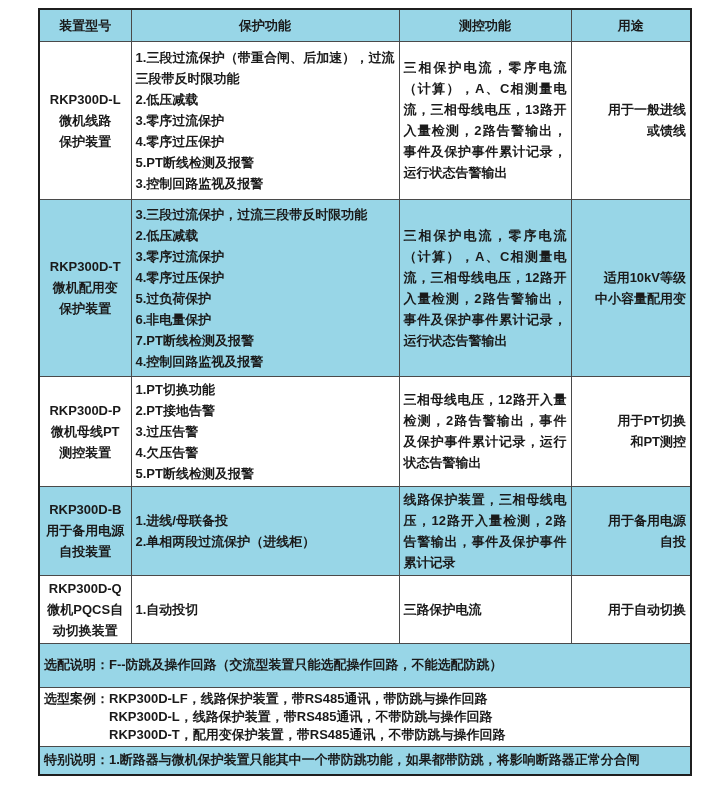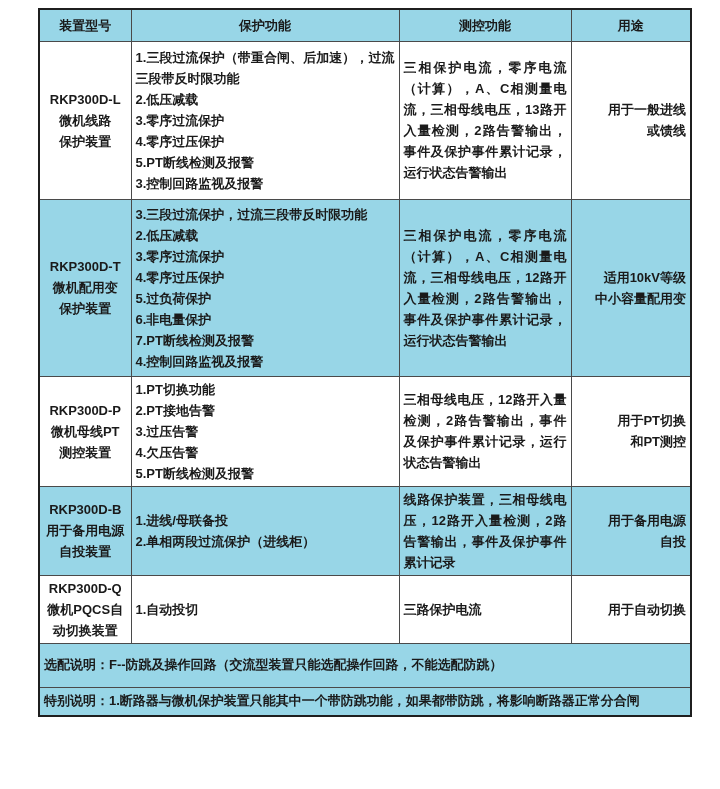--- a/index.html
+++ b/index.html
@@ -158,20 +158,32 @@
         <div>用于自动切换</div>
       </td>
     </tr>
 
     <tr class="n1 blue">
       <td class="note" colspan="4">
         <div class="note-line">选配说明：F--防跳及操作回路（交流型装置只能选配操作回路，不能选配防跳）</div>
       </td>
     </tr>
 
+    <tr class="n2 white">
+      <td class="note" colspan="4">
+        <div class="ex-wrap">
+          <span class="ex-label">选型案例：</span>
+          <span class="ex-lines">
+            <div>RKP300D-LF，线路保护装置，带RS485通讯，带防跳与操作回路</div>
+            <div>RKP300D-L，线路保护装置，带RS485通讯，不带防跳与操作回路</div>
+            <div>RKP300D-T，配用变保护装置，带RS485通讯，不带防跳与操作回路</div>
+          </span>
+        </div>
+      </td>
+    </tr>
 
     <tr class="n3 blue">
       <td class="note" colspan="4">
         <div class="note-line">特别说明：1.断路器与微机保护装置只能其中一个带防跳功能，如果都带防跳，将影响断路器正常分合闸</div>
       </td>
     </tr>
   </tbody>
     </table>
 </div>
 

